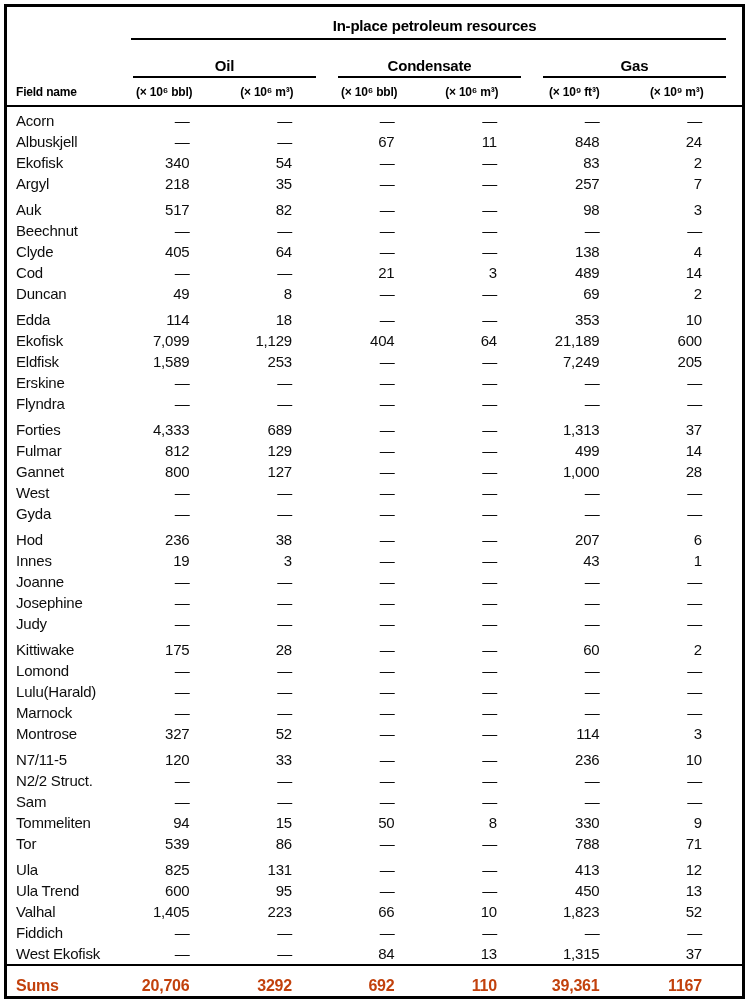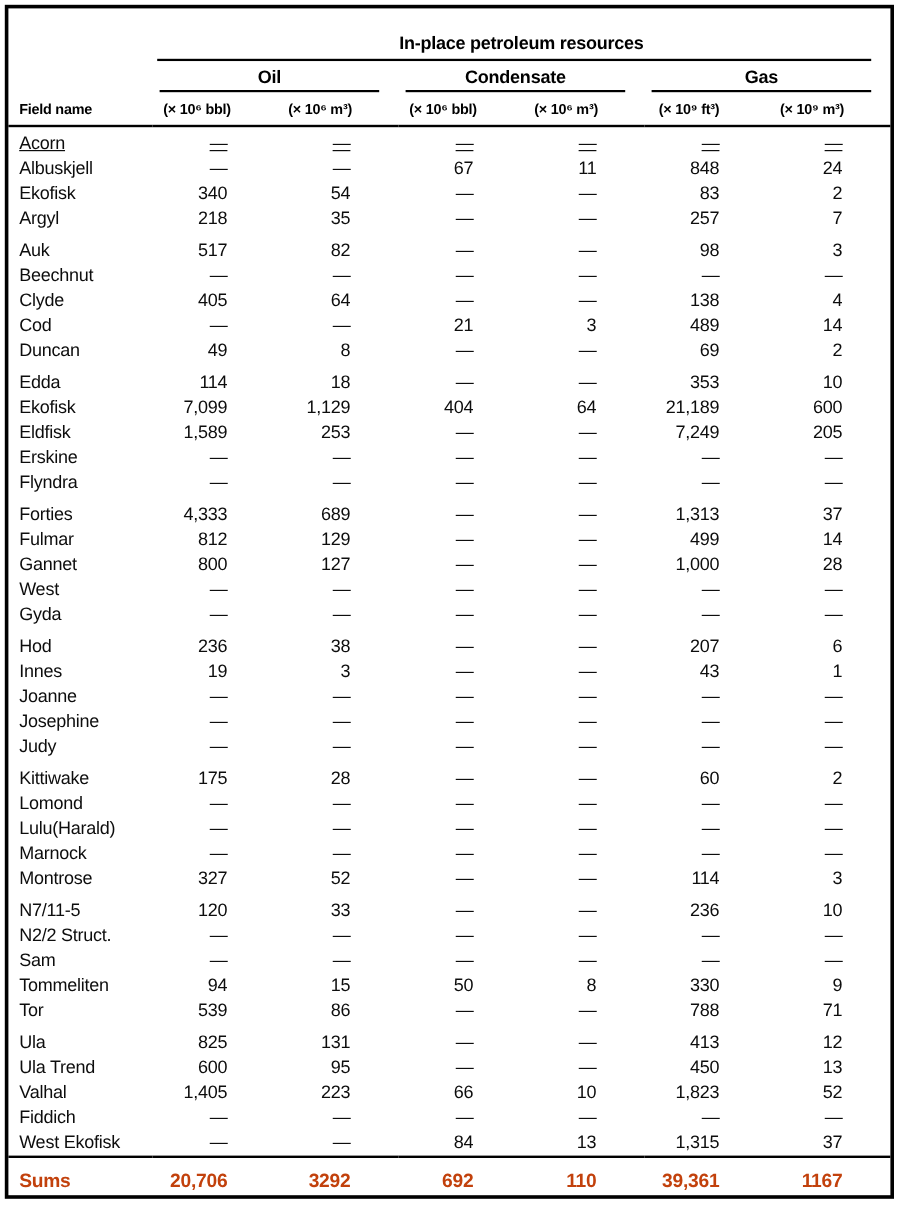--- a/index.html
+++ b/index.html
@@ -28,33 +28,33 @@
   col.c-field { width: 120px; }
   th, td {
     padding: 0;
     font-weight: normal;
     vertical-align: middle;
     white-space: nowrap;
     overflow: hidden;
   }
   
   thead th { font-weight: bold; color: #000; }
-  tr.title-row th { height: 44px; vertical-align: bottom; }
+  tr.title-row th { height: 33px; vertical-align: bottom; }
   .title {
     text-align: center;
     font-size: 15px;
     line-height: 18px;
     padding-bottom: 3px;
   }
   .title-rule {
     border-bottom: 2.5px solid #000;
     margin: 0 16px 0 4px;
     height: 0;
   }
-  tr.group-row th { height: 26px; vertical-align: bottom; }
+  tr.group-row th { height: 38px; vertical-align: bottom; }
   .g {
     text-align: center;
     font-size: 15px;
     line-height: 17px;
     padding: 2px 0 2px;
     border-bottom: 2.5px solid #000;
     margin: 0 16px 0 6px;
   }
   tr.units-row th { height: 27px; vertical-align: middle; }
   .fieldhead {
@@ -67,21 +67,21 @@
     font-size: 12px;
     padding-right: 28px;
   }
   tr.units-row th { border-bottom: 2.5px solid #000; }
   
   tbody td {
     height: 21px;
     line-height: 21px;
     font-size: 15px;
   }
-  tbody tr:first-child td { padding-top: 3px; text-decoration: underline; }
+  tbody tr:first-child td { padding-top: 3px; }
   tbody tr.group-start td { padding-top: 5px; }
   td.field {
     text-align: left;
     padding-left: 9px;
   }
   td.num {
     text-align: right;
     padding-right: 40px;
   }
   

